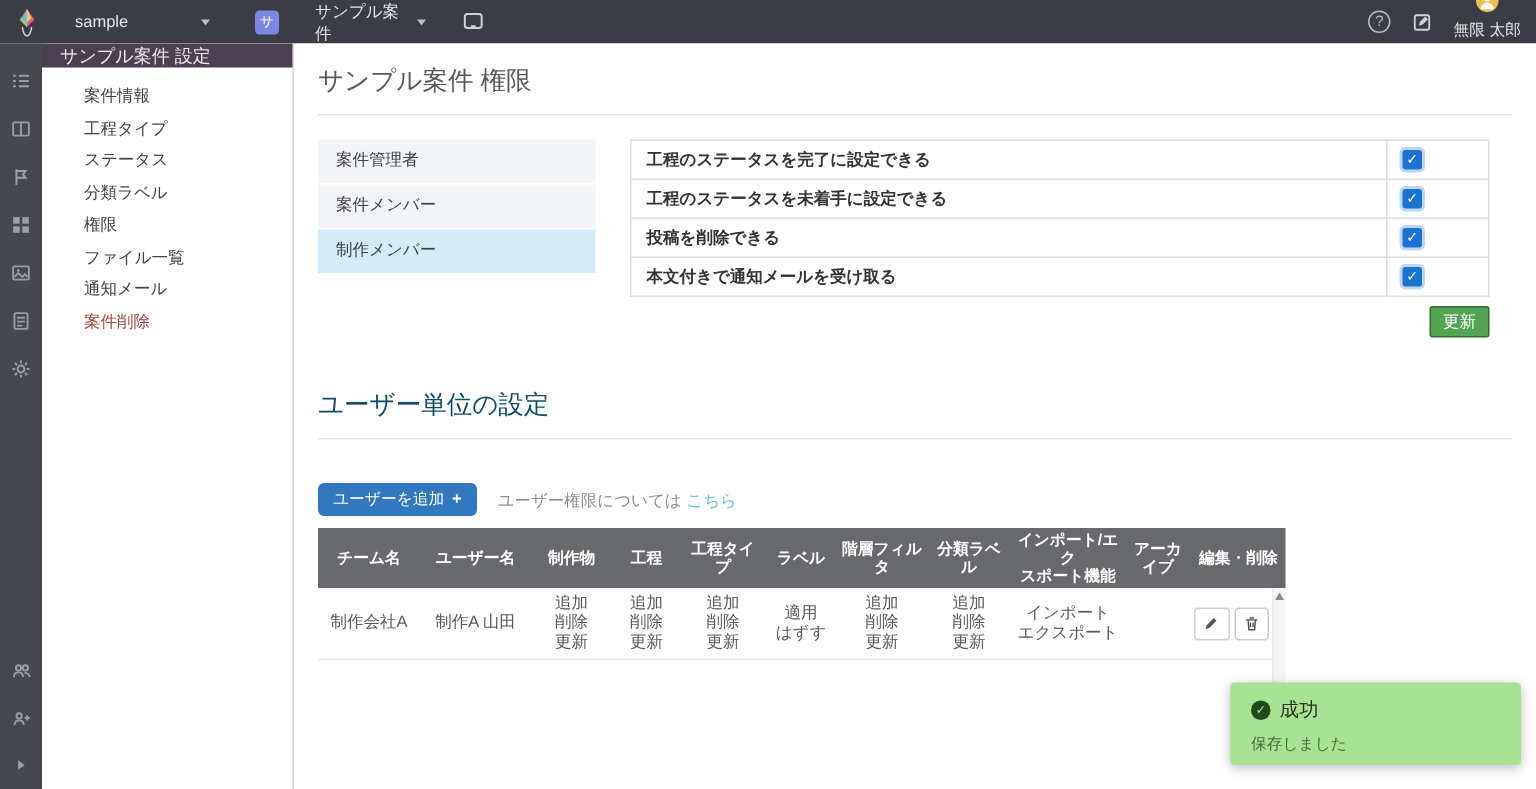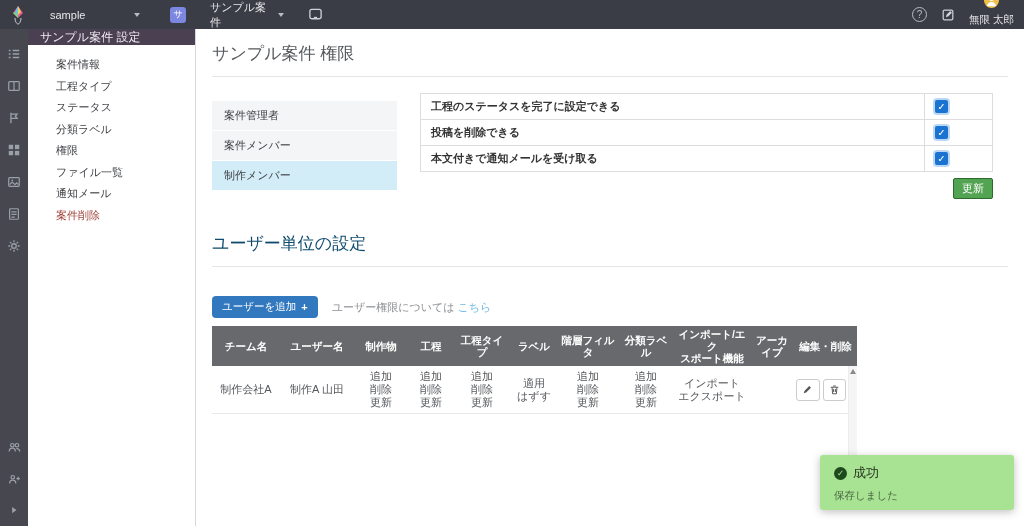--- a/index.html
+++ b/index.html
@@ -44,21 +44,21 @@
   .sb-list { list-style:none; padding-top:9px; }
   .sb-item { font-size:11px; color:#3f4145; padding:0 28px; height:21.5px; line-height:21.5px; cursor:pointer; }
   .sb-item.danger { color:#a0433a; }
 
   
   .main { position:absolute; left:197px; top:29px; width:827px; height:497px; background:#fff;
           padding:0 16px 0 15px; }
   .page-title { font-size:17px; font-weight:400; color:#55585c; margin-top:13px; }
   .divider { border:none; border-top:1px solid #e5e6e8; margin-top:11px; }
 
-  .perm-wrap { display:flex; margin-top:16px;align-items:center; }
+  .perm-wrap { display:flex; margin-top:16px; }
   .roles { width:185px; }
   .role-item { background:#f4f5f7; font-size:11px; color:#3f4145; height:29px; line-height:29px;
                padding-left:12px; margin-bottom:1px; cursor:pointer; }
   .role-item.selected { background:#d2ecf8; }
   .perm-col { margin-left:23px; width:573px; }
   .perm-table { width:573px; border-collapse:collapse; }
   .perm-table td { border:1px solid #ddd; height:26px; font-size:11px; }
   .perm-label { font-weight:700; color:#333; padding:0 10px; }
   .perm-check-cell { width:68px; padding-left:10px; }
   .checkbox { display:inline-block; width:13px; height:13px; background:#1a73d1; border-radius:2px;
@@ -242,20 +242,24 @@
       <div class="roles">
         <div class="role-item">案件管理者</div>
         <div class="role-item">案件メンバー</div>
         <div class="role-item selected">制作メンバー</div>
       </div>
       <div class="perm-col">
         <table class="perm-table">
           <tbody>
             <tr>
               <td class="perm-label">工程のステータスを完了に設定できる</td>
+              <td class="perm-check-cell"><span class="checkbox">✓</span></td>
+            </tr>
+            <tr>
+              <td class="perm-label">工程のステータスを未着手に設定できる</td>
               <td class="perm-check-cell"><span class="checkbox">✓</span></td>
             </tr>
             <tr>
               <td class="perm-label">投稿を削除できる</td>
               <td class="perm-check-cell"><span class="checkbox">✓</span></td>
             </tr>
             <tr>
               <td class="perm-label">本文付きで通知メールを受け取る</td>
               <td class="perm-check-cell"><span class="checkbox">✓</span></td>
             </tr>

